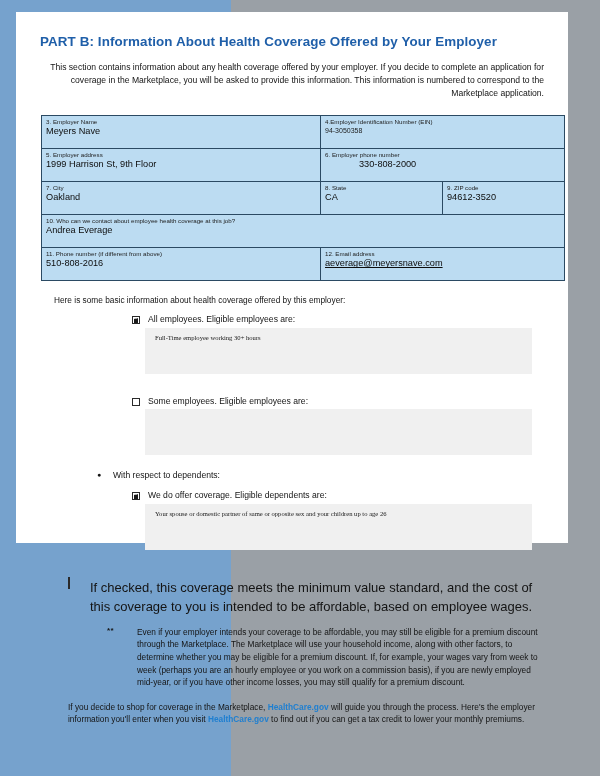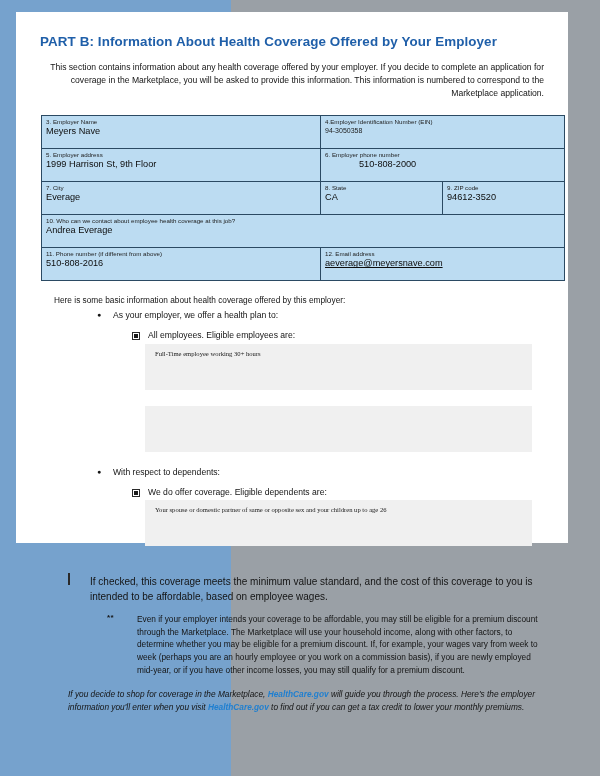--- a/index.html
+++ b/index.html
@@ -180,21 +180,21 @@
   .hang-row {
     display: flex;
     padding-left: 14px;
     margin-top: 4px;
   }
   .hang-mark {
     flex: 0 0 10px;
     width: 10px;
   }
   .hang-body {
-    font-size: 10px;
+    font-size: 13px;
     line-height: 1.5;
     color: #141414;
     padding-left: 12px;
   }
 
   .note-row {
     display: flex;
     padding-left: 53px;
     margin-top: 9px;
   }
@@ -210,21 +210,20 @@
     line-height: 1.52;
     color: #141414;
     padding-left: 20px;
   }
 
   .closing {
     font-size: 8.3px;
     line-height: 1.52;
     color: #141414;
     margin: 12px 0 0 14px;
-    font-style: italic;
   }
   .hc-link {
     color: #1f7fd0;
     font-weight: bold;
   }
 </style>
 </head>
 <body>
 
 <div class="blue-strip"></div>
@@ -248,27 +247,27 @@
           <span class="fld-label" style="font-size:7px;margin-top:2px">94-3050358</span>
         </td>
       </tr>
       <tr>
         <td colspan="2">
           <span class="fld-label">5. Employer address</span>
           <span class="fld-value">1999 Harrison St, 9th Floor</span>
         </td>
         <td colspan="2">
           <span class="fld-label">6. Employer phone number</span>
-          <span class="fld-value indent">510-808-2000</span>
+          <span class="fld-value indent">330-808-2000</span>
         </td>
       </tr>
       <tr>
         <td colspan="2">
           <span class="fld-label">7. City</span>
-          <span class="fld-value">Everage</span>
+          <span class="fld-value">Oakland</span>
         </td>
         <td style="width:105px">
           <span class="fld-label">8. State</span>
           <span class="fld-value">CA</span>
         </td>
         <td style="width:130px">
           <span class="fld-label">9. ZIP code</span>
           <span class="fld-value">94612-3520</span>
         </td>
       </tr>
@@ -288,35 +287,35 @@
           <span class="fld-value link-like">aeverage@meyersnave.com</span>
         </td>
       </tr>
     </tbody>
       </table>
 
     <div class="body-area">
 
       <p class="lead-line">Here is some basic information about health coverage offered by this employer:</p>
 
-      <div class="bullet-row">
-        <span class="bullet-dot">●</span>
-        <span class="bullet-text">As your employer, we offer a health plan to:</span>
-      </div>
 
       <div class="cb-row">
         <span class="checkbox checked"></span>
         <span class="cb-label">All employees.  Eligible employees are:</span>
       </div>
       <div class="fillbox">
         <span class="fillbox-text">Full-Time employee working 30+ hours</span>
       </div>
 
       <div class="spacer-14"></div>
 
+      <div class="cb-row">
+        <span class="checkbox"></span>
+        <span class="cb-label">Some employees.  Eligible employees are:</span>
+      </div>
       <div class="fillbox">
         <span class="fillbox-text"></span>
       </div>
 
       <div class="spacer-14"></div>
 
       <div class="bullet-row">
         <span class="bullet-dot">●</span>
         <span class="bullet-text">With respect to dependents:</span>
       </div>

